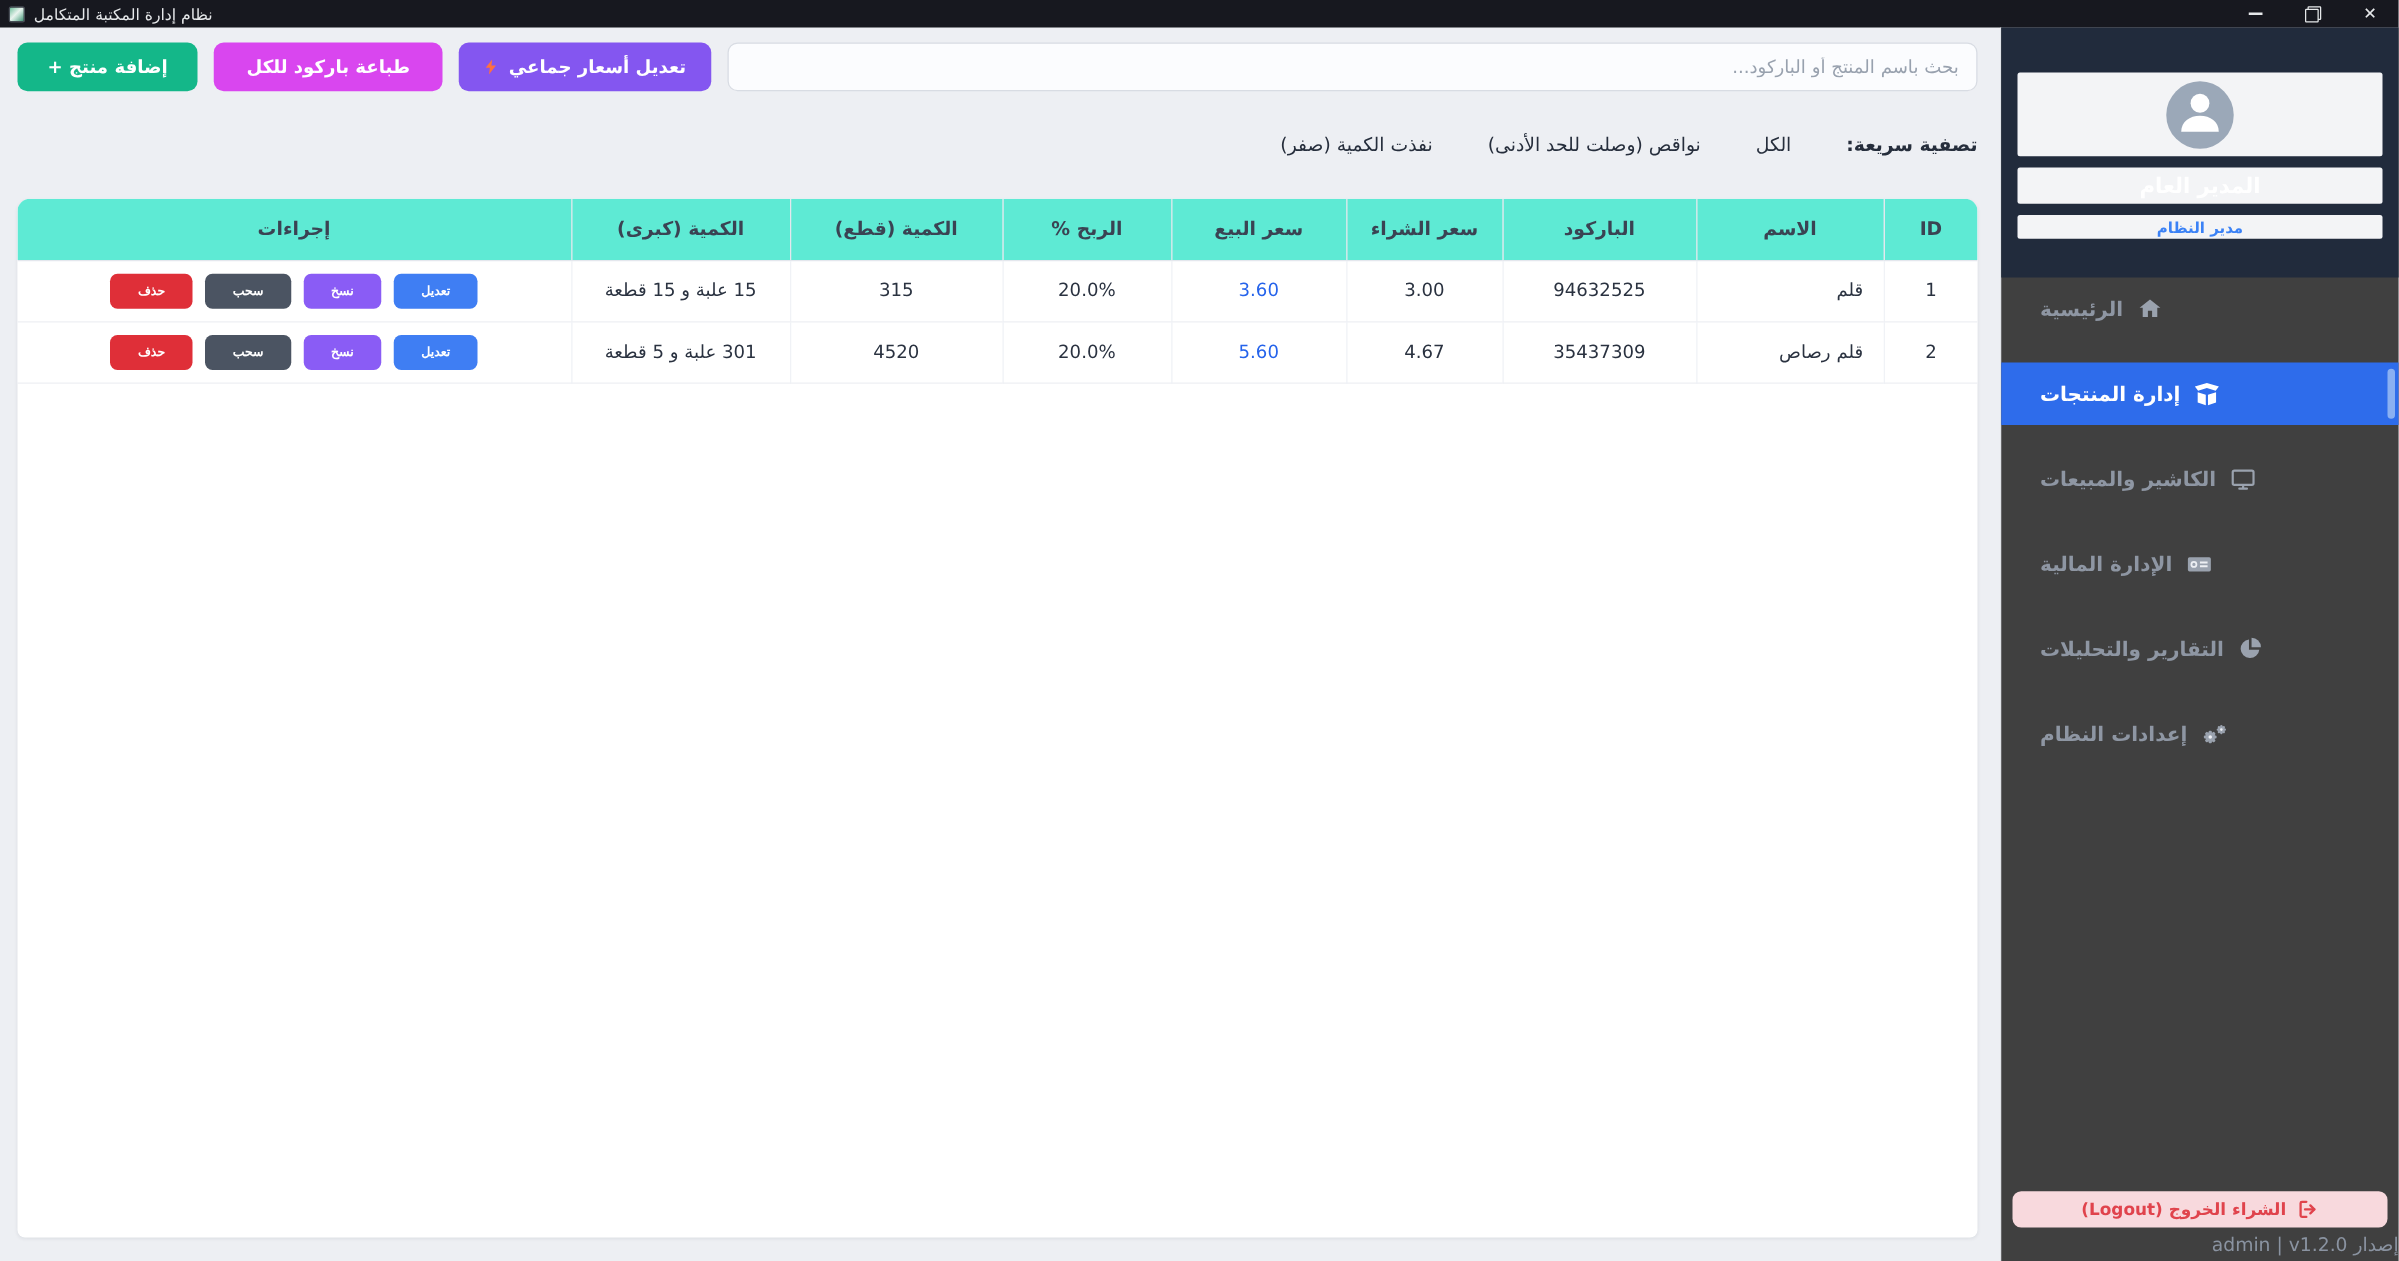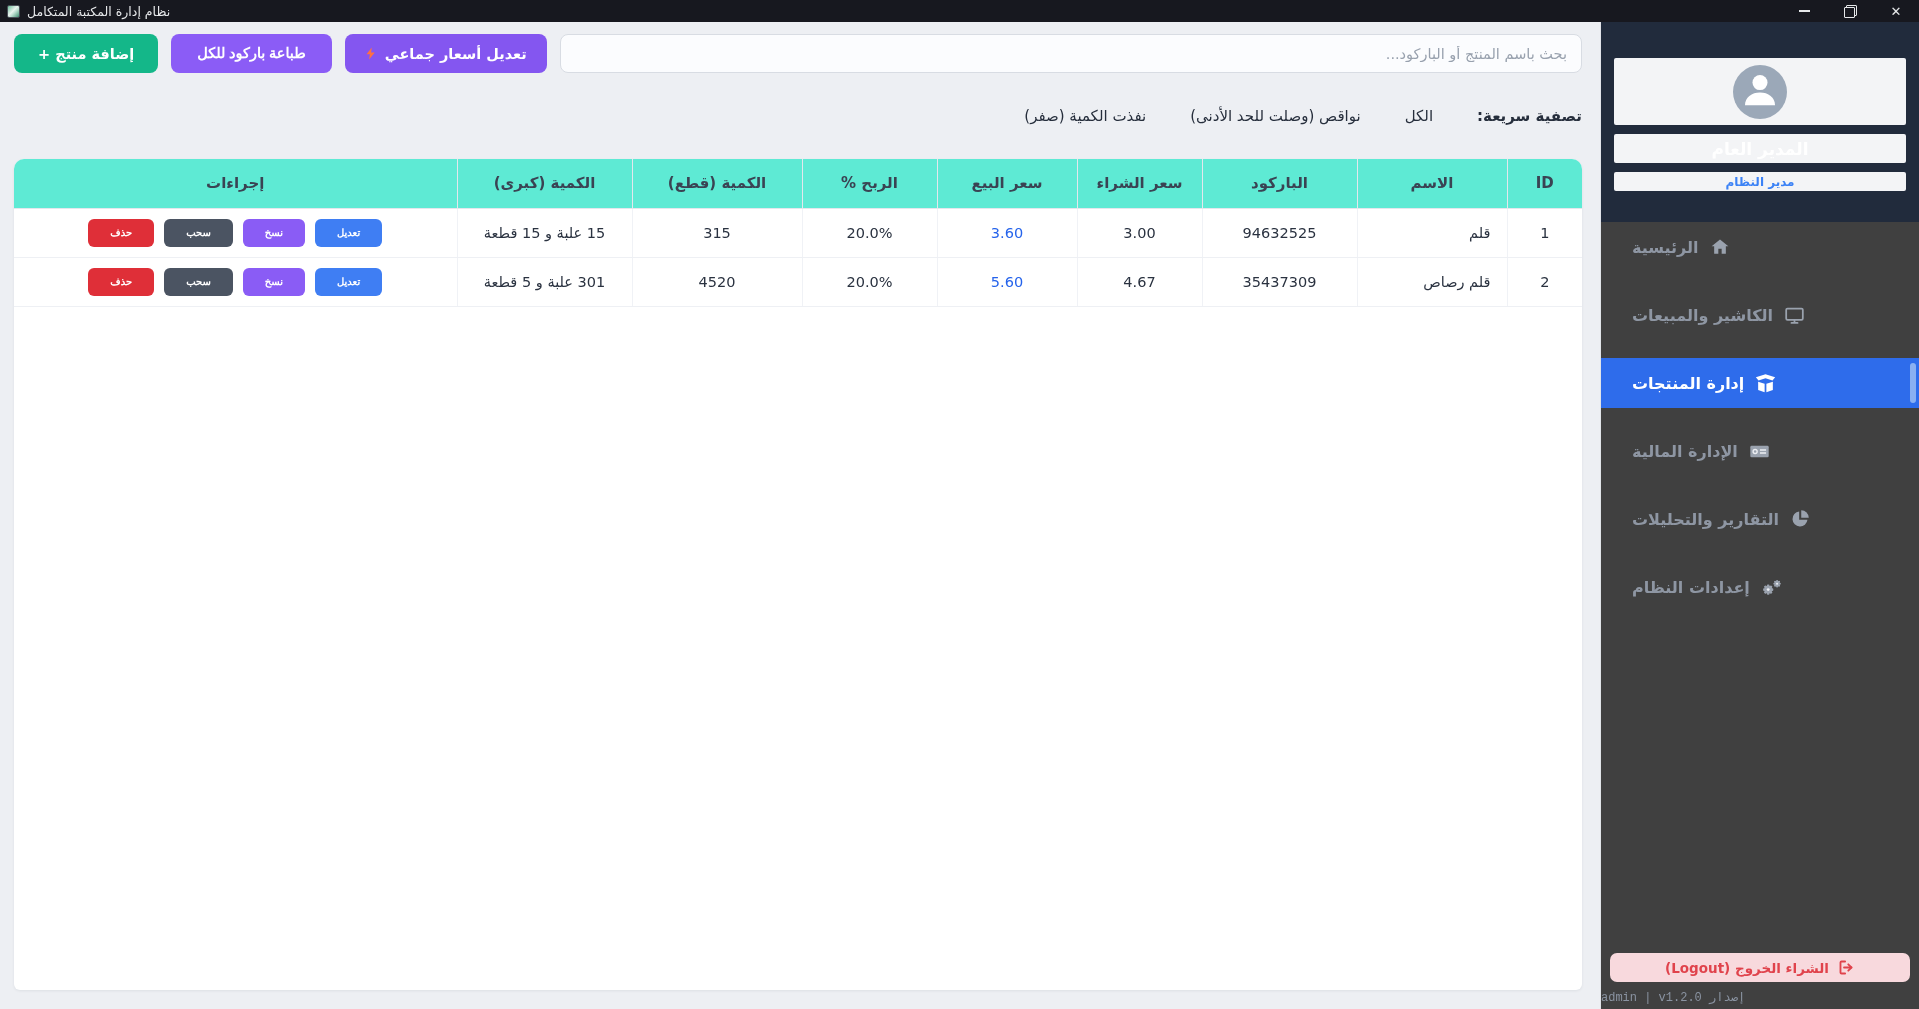--- a/index.html
+++ b/index.html
@@ -46,21 +46,21 @@
     background:#fbfcfe; direction:rtl; padding:0 14px; font-size:14.5px;
     color:#333a46; outline:none; font-family:inherit;
   }
   .search::placeholder { color:#98a1ae; }
   .btn {
     height:39px; border:none; border-radius:8px; color:#fff; font-weight:700;
     font-size:14.5px; display:flex; align-items:center; gap:8px;
     font-family:inherit; cursor:default; white-space:nowrap;
   }
   .btn.purple { background:#8456f0; padding:0 20px; }
-  .btn.orange { background:#8b5cf6; padding:0 26px;font-family:Liberation Serif, serif; }
+  .btn.orange { background:#d946ef; padding:0 26px; }
   .btn.green  { background:#14b789; padding:0 24px; }
 
   
   .filters {
     direction:rtl; display:flex; align-items:center; gap:44px;
     margin-top:30px; height:26px; font-size:15px; color:#262e3c;
   }
   .f-label { font-weight:700; }
 
   
@@ -131,22 +131,22 @@
     content:""; position:absolute; right:3px; top:5px; bottom:5px; width:6px;
     border-radius:3px; background:#8ab0f2;
   }
   .logout {
     position:absolute; left:9px; right:9px; bottom:27px; height:29px;
     background:#f8d9dd; border-radius:7px; display:flex; direction:rtl;
     align-items:center; justify-content:center; gap:9px;
     color:#e0434c; font-weight:700; font-size:13.5px; cursor:default;
   }
   .version {
-    position:absolute; bottom:4px; left:0; right:0; text-align:left;
-    font-size:12px; color:#8a93a1; direction:rtl;font-family:Liberation Mono, monospace;
+    position:absolute; bottom:4px; left:0; right:0; text-align:right;
+    font-size:15px; color:#8a93a1; direction:rtl;
   }
 </style>
 </head>
 <body>
 
 <div class="titlebar">
   <div class="tb-left">
     <span class="app-icon"></span>
     <span class="tb-title">نظام إدارة المكتبة المتكامل</span>
   </div>
@@ -272,36 +272,36 @@
 
     <nav class="nav">
       <div class="nav-item">
         <span>الرئيسية</span>
         <span class="nav-ic">
           <svg viewBox="0 0 24 24" width="20" height="20" fill="currentColor">
               <path d="M12 3L2 11h3v9h5v-6h4v6h5v-9h3L12 3z"></path>
             </svg>
         </span>
       </div>
-      <div class="nav-item">
-        <span>الكاشير والمبيعات</span>
-        <span class="nav-ic">
-          <svg viewBox="0 0 24 24" width="21" height="21" fill="none" stroke="currentColor" stroke-width="2" stroke-linecap="round">
-              <rect x="2.5" y="4" width="19" height="13" rx="1.5"></rect>
-              <path d="M8.5 20.5h7M12 17.5v3"></path>
-            </svg>
-        </span>
-      </div>
       <div class="nav-item active">
         <span>إدارة المنتجات</span>
         <span class="nav-ic">
           <svg viewBox="0 0 24 24" width="21" height="21" fill="currentColor">
               <path d="M12 1.5L23 4.8l-3 3.9-8-2.6-8 2.6-3-3.9L12 1.5z"></path>
               <path d="M3.6 10l7.4 2.4V22l-7.4-2.6V10z"></path>
               <path d="M20.4 10L13 12.4V22l7.4-2.6V10z"></path>
+            </svg>
+        </span>
+      </div>
+      <div class="nav-item">
+        <span>الكاشير والمبيعات</span>
+        <span class="nav-ic">
+          <svg viewBox="0 0 24 24" width="21" height="21" fill="none" stroke="currentColor" stroke-width="2" stroke-linecap="round">
+              <rect x="2.5" y="4" width="19" height="13" rx="1.5"></rect>
+              <path d="M8.5 20.5h7M12 17.5v3"></path>
             </svg>
         </span>
       </div>
       <div class="nav-item">
         <span>الإدارة المالية</span>
         <span class="nav-ic">
           <svg viewBox="0 0 24 24" width="21" height="21">
               <rect x="1.5" y="5.5" width="21" height="13" rx="1.5" fill="currentColor"></rect>
               <circle cx="7" cy="12" r="2.3" fill="none" stroke="#edeff3" stroke-width="1.6"></circle>
               <path d="M12.5 10.2h7M12.5 13.8h7" stroke="#edeff3" stroke-width="1.8"></path>

